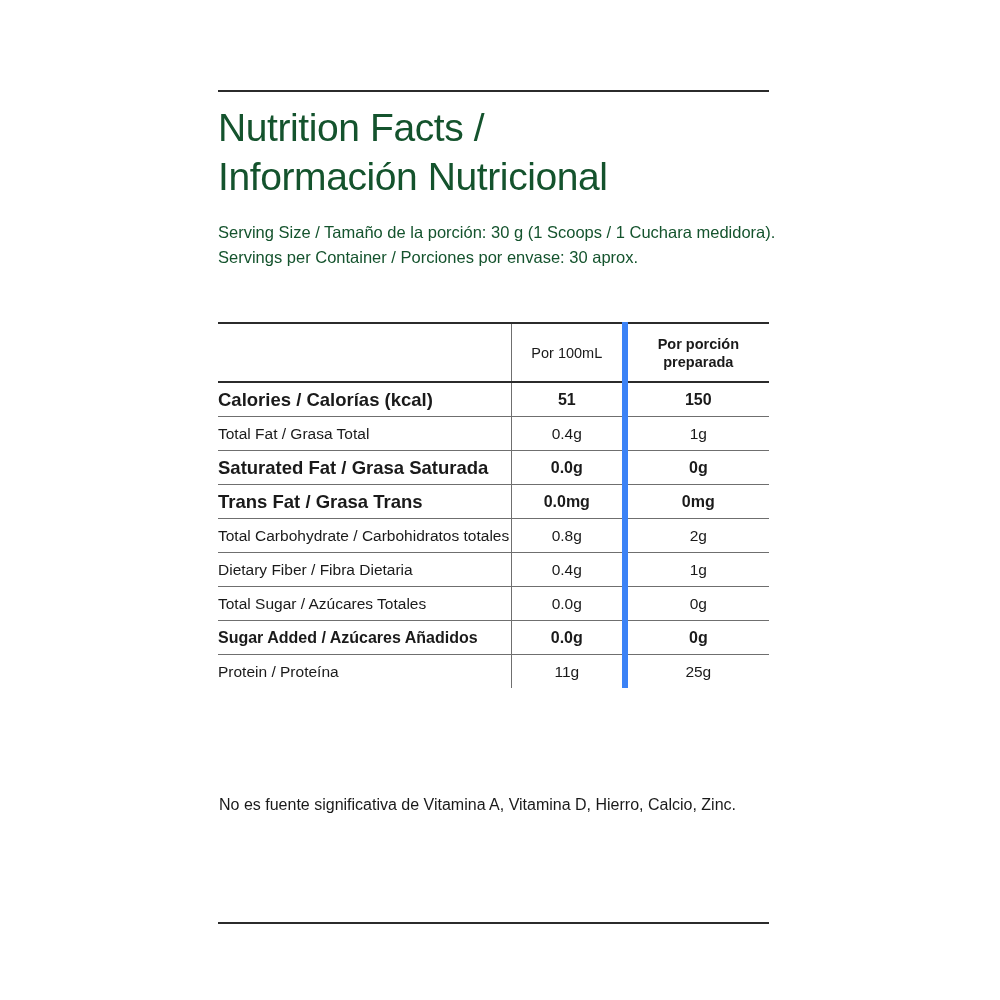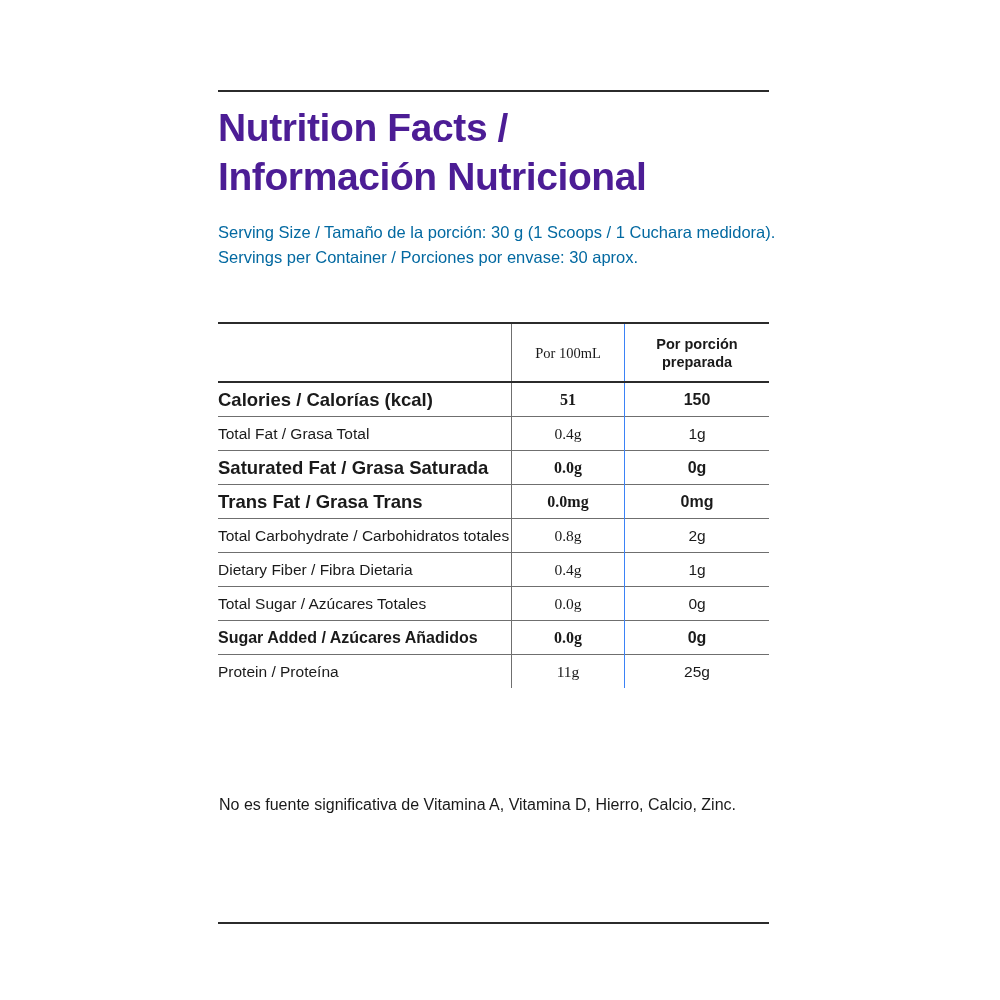--- a/index.html
+++ b/index.html
@@ -35,35 +35,35 @@
   .rule-bottom { top: 922px; }
 
   .title-block {
     position: absolute;
     left: 218px;
     top: 103px;
     width: 560px;
   }
   .title-line {
     font-size: 39px;
-    font-weight: bold;
+    font-weight: normal;
     line-height: 49px;
     letter-spacing: -0.4px;
-    color: #4c1d95;
+    color: #14532d;
     white-space: nowrap;
   }
 
   .serving-block {
     position: absolute;
     left: 218px;
     top: 220px;
     width: 580px;
     font-size: 16.5px;
     line-height: 25px;
-    color: #0369a1;
+    color: #14532d;
   }
 
   table.nutrition {
     position: absolute;
     left: 218px;
     top: 322px;
     border-collapse: collapse;
     width: 551px;
     font-size: 16px;
   }
@@ -105,21 +105,21 @@
   .bold { font-weight: bold; }
   .sz-lg { font-size: 18.5px; }
   .sz-md { font-size: 16px; }
   .sz-sm { font-size: 15.5px; }
 
   
   .bt-thick { border-top: 2px solid #2b2b2b; }
   .bt-thin  { border-top: 1px solid #6f6f6f; }
   .bb-thick { border-bottom: 2px solid #2b2b2b; }
   .bl-thin  { border-left: 1px solid #6f6f6f; }
-  .br-thin  { border-right: 1px solid #3b82f6; font-family: Liberation Serif, serif; }
+  .br-thin  { border-right: 6px solid #3b82f6; }
 
   .footnote {
     position: absolute;
     left: 219px;
     top: 796px;
     width: 600px;
     font-size: 16px;
     color: #1a1a1a;
     white-space: nowrap;
   }

